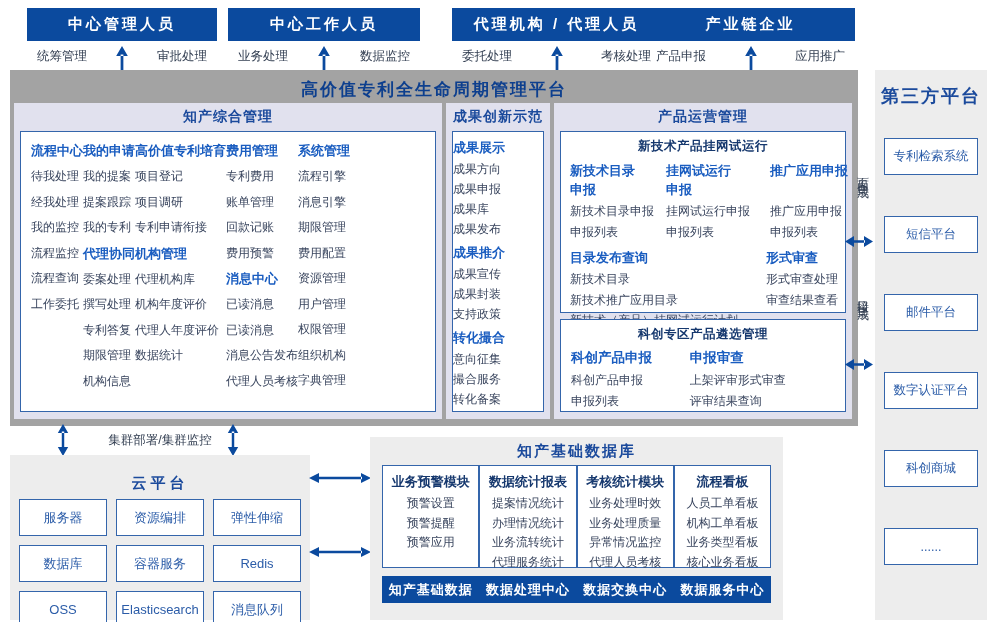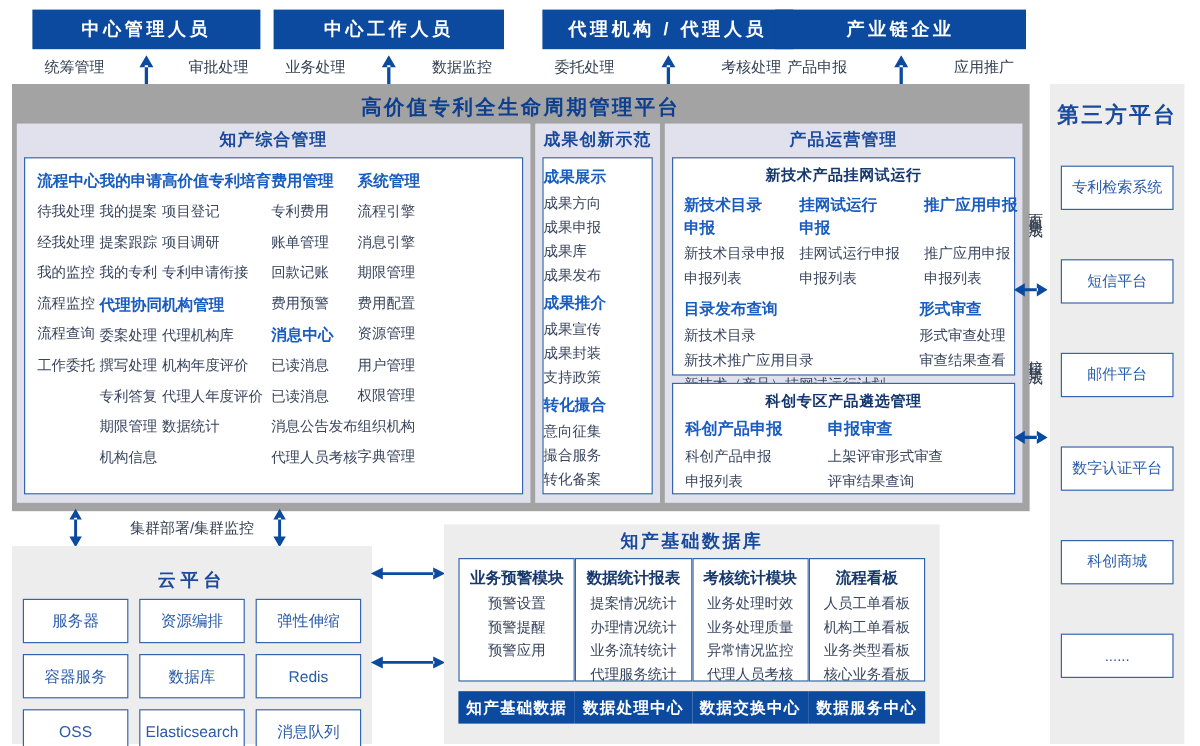--- a/index.html
+++ b/index.html
@@ -320,22 +320,22 @@
   <svg class="varrow abs" style="left:227px;top:424px;width:12px;height:32px" viewBox="0 0 12 34">
       <path d="M6 0L0.5 9.5H11.5Z M4.7 8h2.6v18H4.7Z M6 34L0.5 24.5H11.5Z"></path>
     </svg>
 
   <div class="cloud">
     <div class="cloud-title">云平台</div>
     <div class="cloud-grid">
         <div class="cloud-cell">服务器</div>
         <div class="cloud-cell">资源编排</div>
         <div class="cloud-cell">弹性伸缩</div>
+        <div class="cloud-cell">数据库</div>
         <div class="cloud-cell">容器服务</div>
-        <div class="cloud-cell">数据库</div>
         <div class="cloud-cell">Redis</div>
         <div class="cloud-cell">OSS</div>
         <div class="cloud-cell">Elasticsearch</div>
         <div class="cloud-cell">消息队列</div>
       </div>
   </div>
 
   <svg class="harrow abs" style="left:309px;top:472px;width:62px;height:12px" viewBox="0 0 62 12">
       <path d="M0 6L10 1V11Z M9 4.8h44v2.4H9Z M62 6L52 1V11Z"></path>
     </svg>

